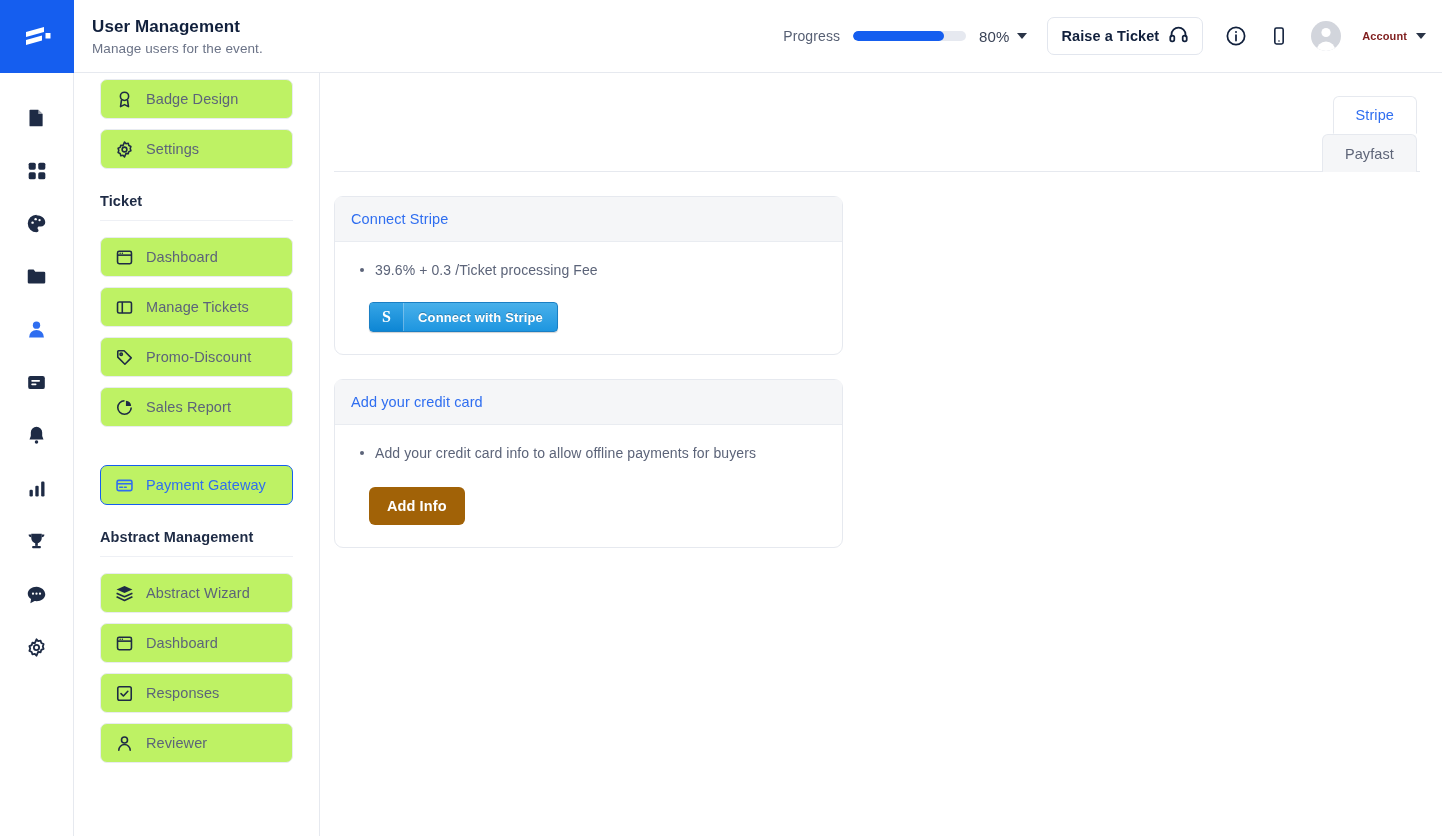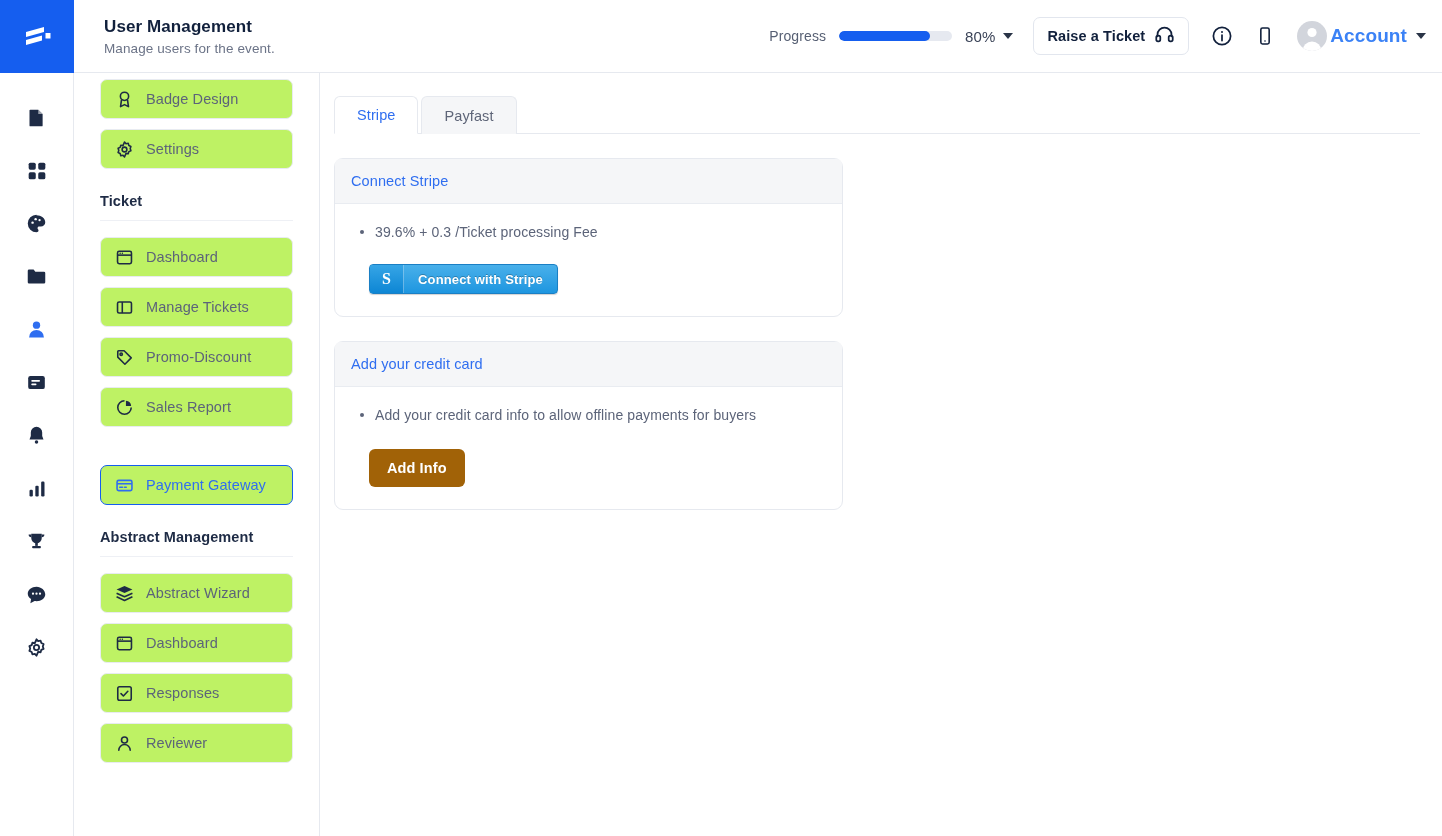--- a/index.html
+++ b/index.html
@@ -65,21 +65,21 @@
     letter-spacing: .1px;
   }
 
   
   .main-col { flex: 1 1 auto; display: flex; flex-direction: column; min-width: 0; }
   .header {
     height: 73px; flex: 0 0 73px;
     background: #ffffff;
     border-bottom: 1px solid #e6e9ef;
     display: flex; align-items: center;
-    padding: 0 16px 0 30px;
+    padding: 0 16px 0 18px;
     position: absolute; left: 74px; top: 0; right: 0;
     z-index: 5;
   }
   .h-title { font-size: 17px; font-weight: 700; color: #11203c; line-height: 1.25; letter-spacing: .1px; }
   .h-sub { font-size: 13.5px; color: #6b7387; margin-top: 3px; letter-spacing: .1px; }
   .h-left { flex: 1 1 auto; }
   .h-right { display: flex; align-items: center; gap: 0; text-align: center; }
   .prog-label { font-size: 14px; color: #565f73; margin-right: 13px; letter-spacing: .1px; }
   .prog-track {
     width: 113px; height: 10px; border-radius: 6px; background: #e6e9f0;
@@ -92,31 +92,31 @@
     height: 38px; border: 1px solid #e2e6ee; border-radius: 7px;
     display: flex; align-items: center; gap: 9px;
     padding: 0 13px; margin-left: 20px; background: #fff; cursor: pointer;
   }
   .ticket-btn .t-lbl { font-size: 14.5px; font-weight: 700; color: #11203c; letter-spacing: .1px; }
   .h-icon { margin-left: 22px; display: flex; align-items: center; cursor: pointer; }
   .avatar {
     width: 30px; height: 30px; border-radius: 50%; background: #d2d5dc;
     margin-left: 22px; display: flex; align-items: flex-end; justify-content: center; overflow: hidden;
   }
-  .acct-name { font-size: 19px; font-weight: 700; color: #3b82f6; margin-left: 3px; margin-right: 9px; letter-spacing: .1px; }
+  .acct-name { font-size: 11px; font-weight: 700; color: #7f1d1d; margin-left: 21px; margin-right: 9px; letter-spacing: .1px; }
 
   
   .content {
     margin-top: 73px;
     flex: 1 1 auto;
     background: #fff;
     padding: 22px 22px 0 14px;
     overflow: hidden;
   }
-  .tabs { display: flex; align-items: flex-end; border-bottom: 1px solid #e6e9ef; padding-left: 0; }
+  .tabs { display: flex; align-items: flex-end; border-bottom: 1px solid #e6e9ef; padding-left: 0; flex-direction: column; }
   .tab {
     height: 38px; padding: 0 22px;
     display: flex; align-items: center; justify-content: center;
     font-size: 14.5px; color: #5e6578;
     border: 1px solid #e6e9ef; border-bottom: none;
     border-radius: 6px 6px 0 0;
     background: #f5f6f8;
     margin-right: 3px;
     cursor: pointer;
     letter-spacing: .1px;

